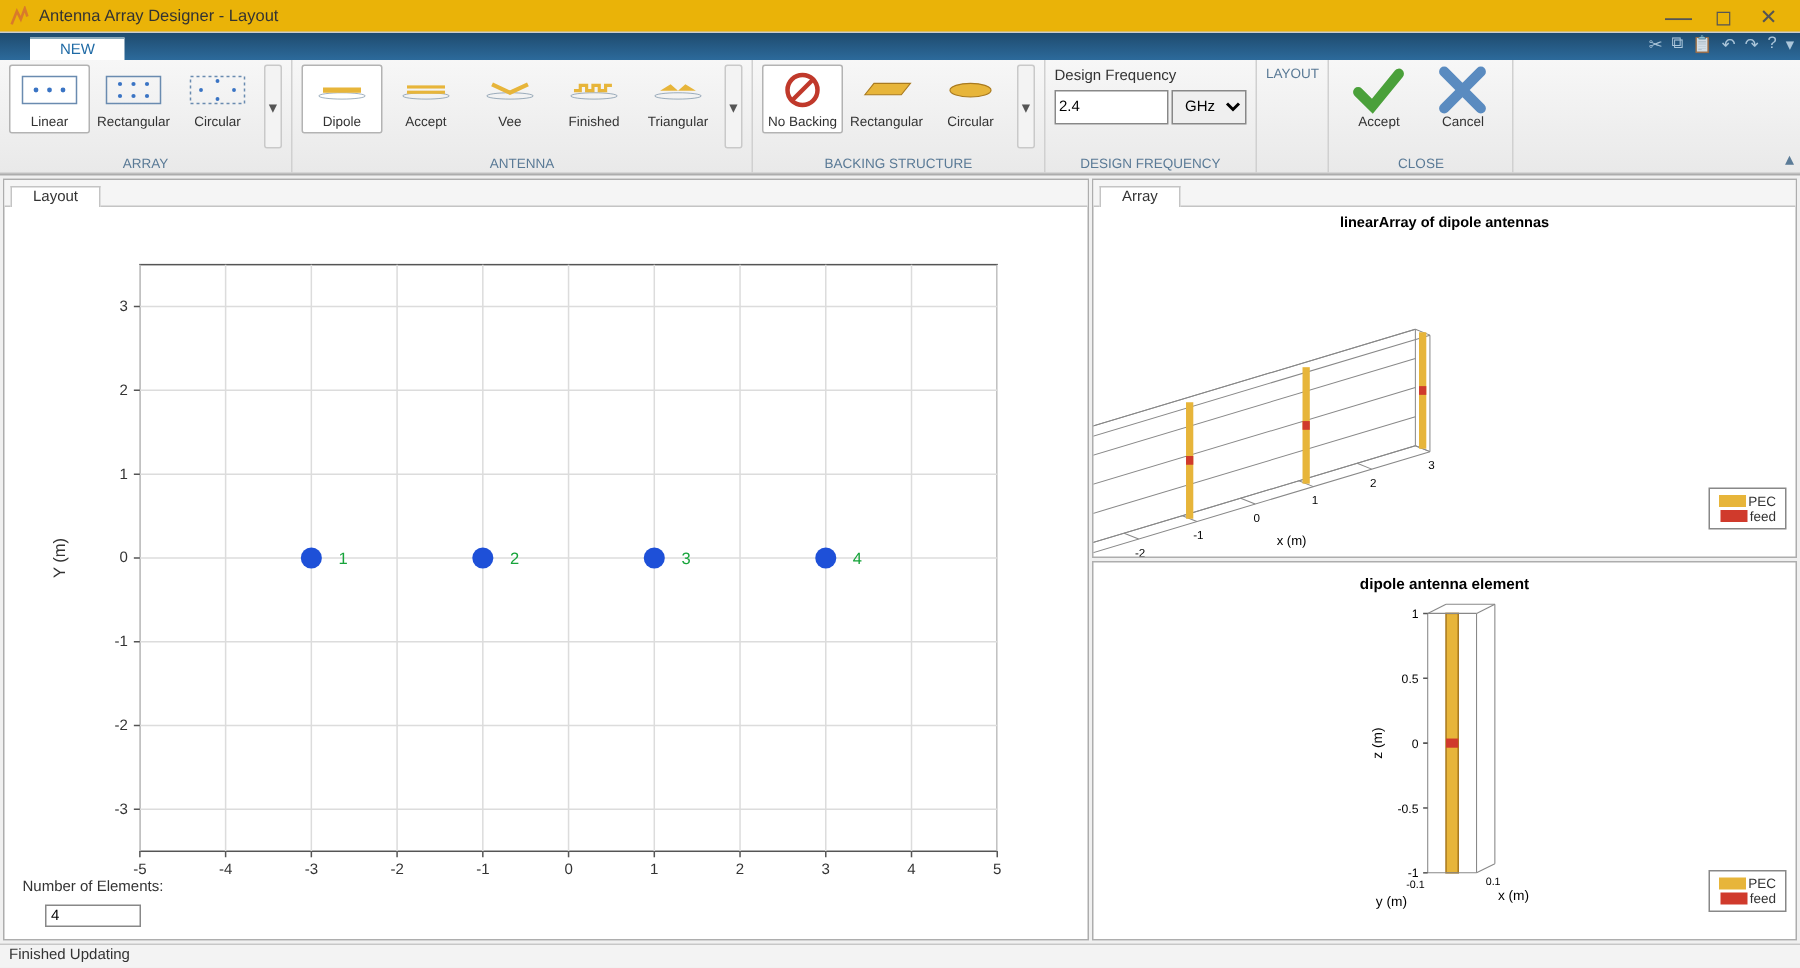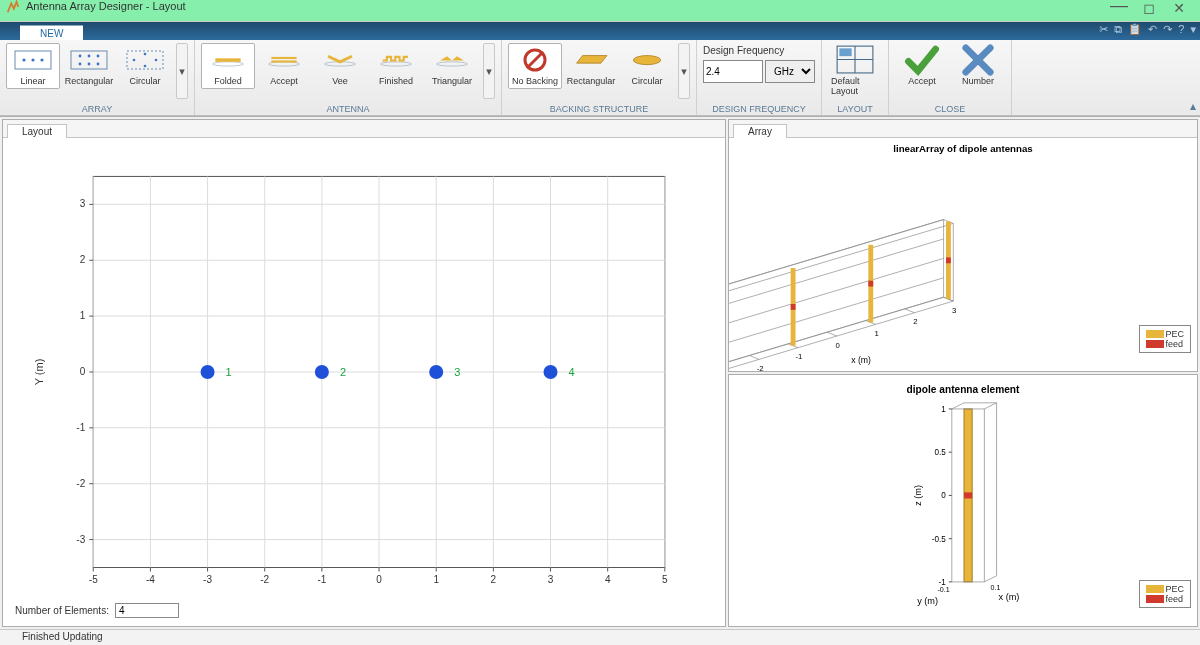--- a/index.html
+++ b/index.html
@@ -1,19 +1,19 @@
 <!DOCTYPE html>
 <html><head>
 <meta charset="utf-8">
 <style>
   * { box-sizing: border-box; margin: 0; padding: 0; font-family: "Segoe UI", Arial, sans-serif; }
   body { background: #f0f0f0; width: 1200px; height: 645px; overflow: hidden; font-size: 11px; color: #333; }
 
   
-  .titlebar { height: 22px; background: #86efac; border-bottom: 1px solid #ccc; display: flex; align-items: flex-start; padding: 0 6px; }
+  .titlebar { height: 22px; background: #eab308; border-bottom: 1px solid #ccc; display: flex; align-items: center; padding: 0 6px; }
   .titlebar .logo { width: 14px; height: 14px; display: inline-flex; margin-right: 6px; }
   .titlebar .title { font-size: 11px; color: #333; }
   .titlebar .spacer { flex: 1; }
   .titlebar .wbtn { width: 30px; text-align: center; font-size: 14px; color: #555; cursor: default; }
   .titlebar .wbtn.min { font-size:18px; line-height:10px; }
 
   
   .tabstrip { height: 18px; background: linear-gradient(#1f4b6e,#2c6a9b); display: flex; align-items: flex-end; position:relative;}
   .tab-new { background: #fff; color: #1f6aa5; font-size: 10px; padding: 2px 20px; border-top: 1px solid #8ab; margin-left: 20px; position:relative; top:1px;}
   .tabstrip .right-icons { position:absolute; right:4px; top:1px; color:#cfe3f2; font-size:11px; display:flex; gap:6px;}
@@ -21,49 +21,49 @@
 
   
   .ribbon { height: 76px; background: linear-gradient(#f7f7f7,#e9e9e9); border-bottom: 1px solid #bfbfbf; display: flex; align-items: stretch; position:relative;}
   .ribwrap { display:flex; align-items:stretch; }
   .ribgroup { display:flex; flex-direction:column; align-items:stretch; border-right:1px solid #d0d0d0; padding:3px 6px 0 6px;}
   .ribgroup .items { flex:1; display:flex; align-items:flex-start; gap:2px;}
   .ribgroup .gname { text-align:center; font-size:9px; color:#5a7a96; padding:1px 0;}
   .bigbtn { display:flex; flex-direction:column; align-items:center; justify-content:flex-start; width:54px; padding:2px 2px; border:1px solid transparent; border-radius:2px; cursor:default;}
   .bigbtn.sel{background:#fff;border:1px solid #b3b3b3;}
   .bigbtn .ic{width:38px;height:28px;display:flex;align-items:center;justify-content:center;}
-  .bigbtn .lbl{font-size:9px;color:#333;line-height:10px;margin-top:2px;}
+  .bigbtn .lbl{font-size:9px;color:#333;text-align:center;line-height:10px;margin-top:2px;}
   .dropdown-caret{width:12px;display:flex;align-items:center;justify-content:center;color:#555;border:1px solid #c9c9c9;border-radius:2px;margin-left:2px;height:56px;background:#f3f3f3;}
   .ribgroup.freq .items{flex-direction:column;gap:4px;padding-top:2px;}
   .ribgroup.freq .lab{font-size:10px;color:#333;}
   .freq-row{display:flex;gap:2px;}
-  .freq-row input{width:60px;font-size:10px;padding:1px 2px;border:1px solid #888;}
+  .freq-row input{width:76px;font-size:10px;padding:1px 2px;border:1px solid #888;}
   .freq-row select{font-size:10px;border:1px solid #888;padding:4px;}
   .ribgroup.layoutg .items{justify-content:center;}
   .ribbon .collapse{position:absolute;right:4px;bottom:2px;font-size:12px;color:#5b7b97;}
 
   
   .main { display:flex; height: calc(645px - 22px - 18px - 76px - 16px); border-top:1px solid #adadad;}
   .leftpane { width: 724px; background:#fff; border:1px solid #adadad; margin:2px; display:flex; flex-direction:column; position:relative;}
   .rightpane{ flex:1; display:flex; flex-direction:column; gap:2px; margin:2px 2px 2px 0;}
   .rightpanel{background:#fff;border:1px solid #adadad;flex:1;display:flex;flex-direction:column;position:relative;min-height:0;}
   .tabhdr{height:18px;display:flex;align-items:flex-end;background:#f5f5f5;border-bottom:1px solid #c4c4c4;}
   .tabhdr .tab{background:#fff;border:1px solid #c4c4c4;border-bottom:none;padding:1px 14px;font-size:10px;margin-left:4px;position:relative;top:1px;}
   .plotarea{flex:1;position:relative;}
   .plotarea svg{position:absolute;inset:0;}
 
-  .num-elems{position:absolute;left:12px;bottom:8px;font-size:10px;display:flex;align-items:center;gap:6px;}
+  .num-elems{position:absolute;left:12px;bottom:8px;font-size:10px;display:flex;align-items:center;gap:6px;flex-direction:column;}
   .num-elems input{width:64px;font-size:10px;padding:1px 3px;border:1px solid #888;}
 
   .legend3d{position:absolute;right:6px;bottom:18px;background:#fff;border:1px solid #888;padding:3px 6px;font-size:9px;}
-  .legend3d .row{display:flex;align-items:center;gap:1px;}
+  .legend3d .row{display:flex;align-items:center;gap:1px;justify-content:flex-end;}
   .legend3d .sw{width:18px;height:8px;display:inline-block;}
 
   
-  .statusbar{height:16px;background:#f3f3f3;border-top:1px solid #c7c7c7;font-size:10px;padding:1px 22px;color:#333;}
+  .statusbar{height:16px;background:#f3f3f3;border-top:1px solid #c7c7c7;font-size:10px;padding:1px 6px;color:#333;}
 </style>
 </head>
 <body>
 
 <div class="titlebar">
   <span class="logo">
     <svg viewBox="0 0 16 16">
         <path d="M2 14 L6 4 L9 10 L12 2 L14 8" stroke="#d97a2b" stroke-width="2" fill="none"></path>
       </svg>
   </span>
@@ -136,21 +136,21 @@
 
   <div class="ribgroup">
     <div class="items">
       <div class="bigbtn sel">
         <div class="ic">
               <svg viewBox="0 0 54 22">
                 <ellipse cx="27" cy="17" rx="22" ry="3" fill="none" stroke="#4a6a88" stroke-width="0.5"></ellipse>
                 <rect x="9" y="9" width="36" height="5" fill="#e7b53a"></rect>
               </svg>
             </div>
-        <div class="lbl">Folded</div>
+        <div class="lbl">Dipole</div>
       </div>
       <div class="bigbtn">
         <div class="ic">
               <svg viewBox="0 0 54 22">
                 <ellipse cx="27" cy="17" rx="22" ry="3" fill="none" stroke="#4a6a88" stroke-width="0.5"></ellipse>
                 <rect x="9" y="7" width="36" height="3" fill="#e7b53a"></rect>
                 <rect x="9" y="12" width="36" height="3" fill="#e7b53a"></rect>
               </svg>
             </div>
         <div class="lbl">Accept</div>
@@ -224,53 +224,40 @@
       <div class="lab">Design Frequency</div>
       <div class="freq-row">
         <input value="2.4" style="">
         <select><option>GHz</option></select>
       </div>
     </div>
     <div class="gname">DESIGN FREQUENCY</div>
   </div>
 
   <div class="ribgroup layoutg">
-    <div class="items">
-      <div class="bigbtn">
-        <div class="ic">
-              <svg viewBox="0 0 34 26">
-                <rect x="1" y="1" width="32" height="24" fill="none" stroke="#4a6a88"></rect>
-                <line x1="17" y1="1" x2="17" y2="25" stroke="#4a6a88"></line>
-                <line x1="1" y1="13" x2="33" y2="13" stroke="#4a6a88"></line>
-                <rect x="3" y="3" width="11" height="7" fill="#6aa0d0"></rect>
-              </svg>
-            </div>
-        <div class="lbl">Default Layout</div>
-      </div>
-    </div>
     <div class="gname">LAYOUT</div>
   </div>
 
   <div class="ribgroup">
     <div class="items">
       <div class="bigbtn">
         <div class="ic">
               <svg viewBox="0 0 28 28">
                 <path d="M4 15 L11 22 L24 6" stroke="#4aa03a" stroke-width="5" fill="none" stroke-linecap="round"></path>
               </svg>
             </div>
         <div class="lbl">Accept</div>
       </div>
       <div class="bigbtn">
         <div class="ic">
               <svg viewBox="0 0 28 28">
                 <path d="M5 5 L23 23 M23 5 L5 23" stroke="#5a8bc0" stroke-width="5" stroke-linecap="round"></path>
               </svg>
             </div>
-        <div class="lbl">Number</div>
+        <div class="lbl">Cancel</div>
       </div>
     </div>
     <div class="gname">CLOSE</div>
   </div>
  </div>
  <span class="collapse">▴</span>
 </div>
 
 <div class="main">
 

